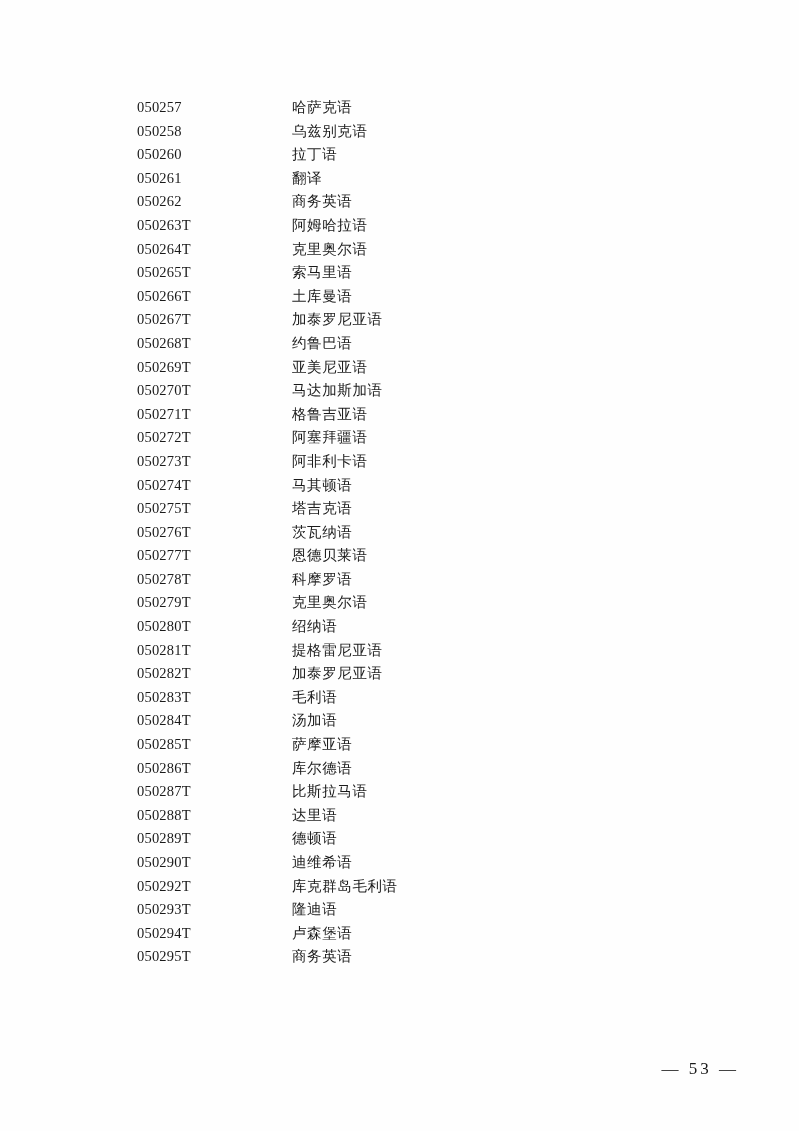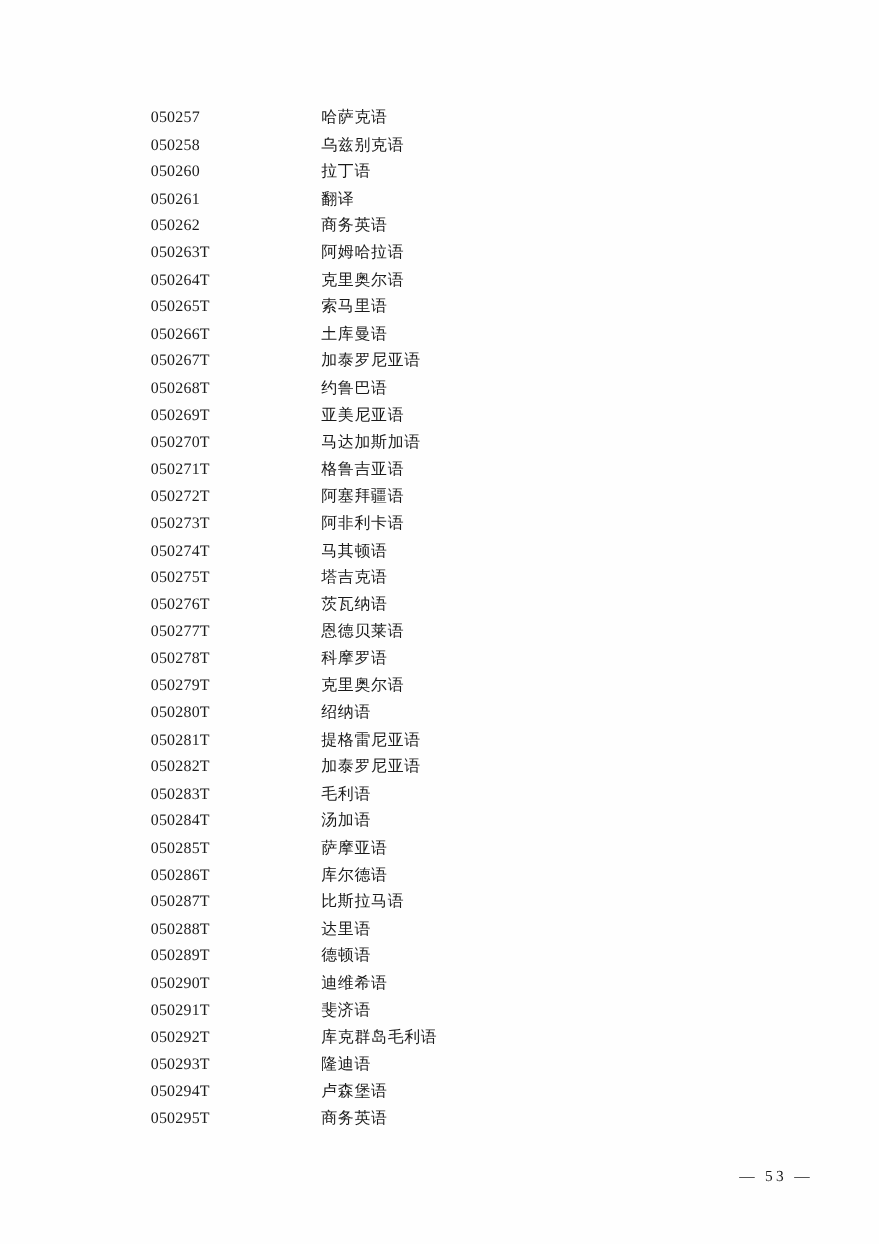--- a/index.html
+++ b/index.html
@@ -37,28 +37,28 @@
     line-height: 23.6px;
     font-size: 14.5px;
     white-space: nowrap;
   }
   td.code-cell {
     width: 155px;
     font-family: "Liberation Serif", "DejaVu Serif", serif;
     letter-spacing: 0.2px;
   }
   td.name-cell {
-    font-family: Liberation Mono, monospace;
+    font-family: Liberation Serif, serif;
     letter-spacing: 0.6px;
   }
   .page-number {
     position: absolute;
     right: 60px;
     bottom: 52px;
-    font-size: 14px;
+    font-size: 17px;
     letter-spacing: 3px;
     font-family: "Liberation Serif", "DejaVu Serif", serif;
     color: #1a1a1a;
   }
 </style>
 </head>
 <body>
 
 <div class="page">
   <div class="content">
@@ -190,24 +190,20 @@
           </tr>
           <tr>
             <td class="code-cell">050289T</td>
             <td class="name-cell">德顿语</td>
           </tr>
           <tr>
             <td class="code-cell">050290T</td>
             <td class="name-cell">迪维希语</td>
           </tr>
           <tr>
-            <td class="code-cell">050291T</td>
-            <td class="name-cell">斐济语</td>
-          </tr>
-          <tr>
             <td class="code-cell">050292T</td>
             <td class="name-cell">库克群岛毛利语</td>
           </tr>
           <tr>
             <td class="code-cell">050293T</td>
             <td class="name-cell">隆迪语</td>
           </tr>
           <tr>
             <td class="code-cell">050294T</td>
             <td class="name-cell">卢森堡语</td>

